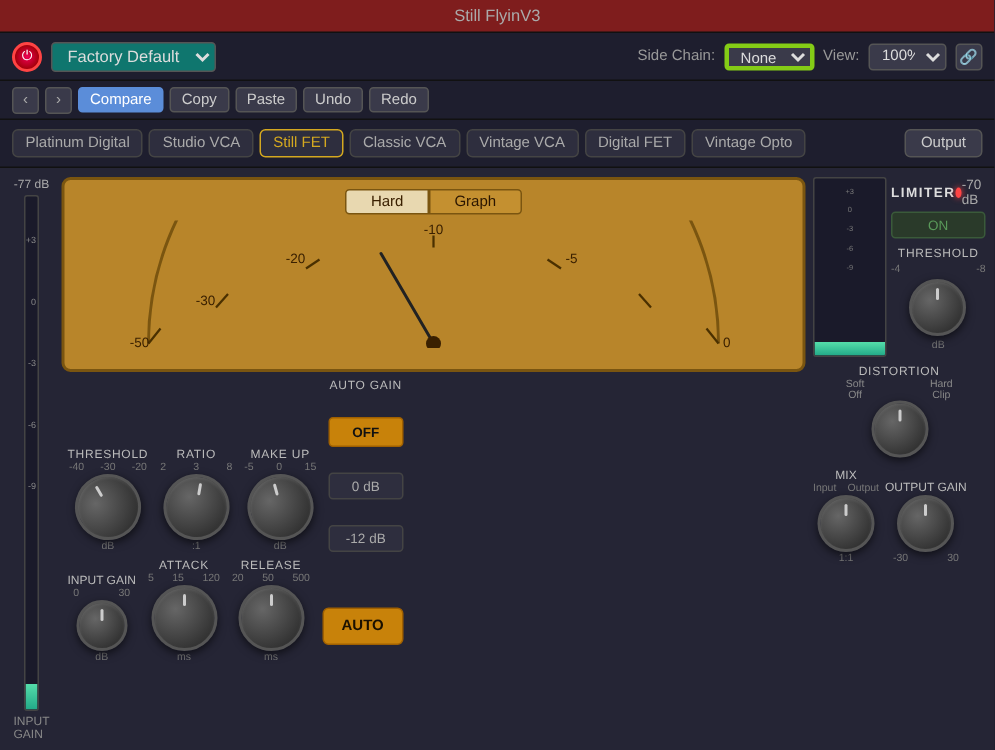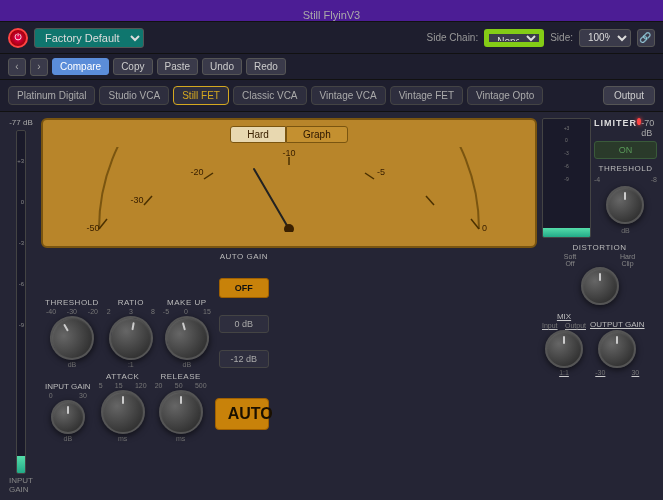--- a/index.html
+++ b/index.html
@@ -6,24 +6,24 @@
     body {
       width: 663px;
       height: 500px;
       background: #1a1a2e;
       font-family: -apple-system, BlinkMacSystemFont, 'Helvetica Neue', Arial, sans-serif;
       overflow: hidden;
       color: #ccc;
     }
 
     .title-bar {
-      background: #4c1d95;
+      background: #7f1d1d;
       height: 22px;
       display: flex;
-      align-items: flex-end;
+      align-items: center;
       justify-content: center;
       font-size: 11px;
       color: #aaa;
       border-bottom: 1px solid #111;
     }
 
     .plugin-window {
       width: 663px;
       height: 478px;
       background: #252535;
@@ -78,21 +78,21 @@
       display: flex;
       align-items: center;
       gap: 6px;
       font-size: 11px;
       color: #aaa;
     }
 
     .side-chain-label { font-size: 10px; color: #999; }
     .side-chain-dropdown {
       background: #3a3a4a;
-      border: 5px solid #84cc16;
+      border: 3px solid #84cc16;
       color: #ddd;
       font-size: 10px;
       padding: 1px 4px;
       border-radius: 3px;
       width: 60px;
       height: 18px;
     }
 
     .view-label { font-size: 10px; color: #999; }
     .view-dropdown {
@@ -227,21 +227,21 @@
       <div class="power-btn">⏻</div>
       <select class="preset-dropdown">
         <option>Factory Default</option>
       </select>
     </div>
     <div class="top-bar-right">
       <span class="side-chain-label">Side Chain:</span>
       <select class="side-chain-dropdown">
         <option>None</option>
       </select>
-      <span class="view-label">Side:</span>
+      <span class="view-label">View:</span>
       <select class="view-dropdown">
         <option>100%</option>
       </select>
       <div class="link-btn">🔗</div>
     </div>
   </div>
 
   <div class="nav-bar">
     <div class="nav-arrow">‹</div>
     <div class="nav-arrow">›</div>
@@ -251,21 +251,21 @@
     <button class="nav-btn">Undo</button>
     <button class="nav-btn">Redo</button>
   </div>
 
   <div class="preset-tabs">
     <button class="preset-tab">Platinum Digital</button>
     <button class="preset-tab">Studio VCA</button>
     <button class="preset-tab active">Still FET</button>
     <button class="preset-tab">Classic VCA</button>
     <button class="preset-tab">Vintage VCA</button>
-    <button class="preset-tab">Vintage FET</button>
+    <button class="preset-tab">Digital FET</button>
     <button class="preset-tab">Vintage Opto</button>
     <div class="preset-tab-spacer"></div>
     <button class="output-btn">Output</button>
   </div>
 
   <div style="display:flex; flex:1; padding:6px; gap:5px; background:#252535; overflow:hidden;">
 
     <div style="display:flex;flex-direction:column;align-items:center;width:30px;gap:2px;">
       <div style="font-size:8px;color:#aaa;text-align:center;line-height:1.2;">-77 dB</div>
       <div style="width:10px;flex:1;background:#1a1a2a;border:1px solid #444;border-radius:2px;position:relative;overflow:hidden;">
@@ -386,42 +386,42 @@
           <div style="display:flex;justify-content:space-between;width:52px;font-size:7px;color:#777;">
             <span>20</span>
             <span>50</span>
             <span>500</span>
           </div>
           <div class="knob" style="width:44px;height:44px;"></div>
           <div style="font-size:7px;color:#777;">ms</div>
         </div>
 
         <div style="display:flex;flex-direction:column;align-items:center;justify-content:flex-end;padding-bottom:12px;">
-          <button style="padding:6px 12px;background:#c8820a;border:1px solid #a06000;border-radius:4px;color:#1a1000;font-size:16px;font-weight:bold;cursor:pointer;width:54px;">AUTO</button>
+          <button style="padding:6px 12px;background:#c8820a;border:1px solid #a06000;border-radius:4px;color:#1a1000;font-size:10px;font-weight:bold;cursor:pointer;width:54px;">AUTO</button>
         </div>
       </div>
 
     </div>
 
     <div style="width:115px;display:flex;flex-direction:column;gap:3px;">
 
       <div style="display:flex;gap:3px;align-items:flex-start;">
 
         <div style="width:10px;flex:1;max-height:170px;min-height:120px;background:#1a1a2a;border:1px solid #444;border-radius:2px;position:relative;overflow:hidden;">
           <div style="position:absolute;bottom:0;width:100%;height:8%;background:linear-gradient(to top,#2a8,#5da);"></div>
           <div style="position:absolute;top:5%;left:0;font-size:5px;color:#777;width:100%;text-align:center;">+3</div>
           <div style="position:absolute;top:15%;left:0;font-size:5px;color:#777;width:100%;text-align:center;">0</div>
           <div style="position:absolute;top:26%;left:0;font-size:5px;color:#777;width:100%;text-align:center;">-3</div>
           <div style="position:absolute;top:37%;left:0;font-size:5px;color:#777;width:100%;text-align:center;">-6</div>
           <div style="position:absolute;top:48%;left:0;font-size:5px;color:#777;width:100%;text-align:center;">-9</div>
         </div>
 
         <div style="flex:1;display:flex;flex-direction:column;gap:3px;">
 
-          <div style="display:flex;justify-content:space-between;">
+          <div style="display:flex;align-items:center;justify-content:space-between;">
             <span style="font-size:9px;color:#ddd;font-weight:bold;letter-spacing:1px;">LIMITER</span>
             <div style="width:7px;height:7px;border-radius:50%;background:#f44;box-shadow:0 0 4px #f44;"></div>
             <span style="font-size:9px;color:#aaa;">-70 dB</span>
           </div>
           <button style="padding:3px;background:#2a3a2a;border:1px solid #3a5a3a;border-radius:3px;color:#5a9a5a;font-size:9px;cursor:pointer;width:100%;">ON</button>
 
           <div style="font-size:8px;color:#bbb;text-align:center;letter-spacing:0.5px;margin-top:2px;">THRESHOLD</div>
           <div style="display:flex;justify-content:space-between;font-size:7px;color:#777;">
             <span>-4</span>
             <span>-8</span>
@@ -437,21 +437,21 @@
           <span>Soft</span>
           <span>Hard</span>
         </div>
         <div style="display:flex;justify-content:space-around;font-size:7px;color:#888;">
           <span>Off</span>
           <span>Clip</span>
         </div>
         <div class="knob" style="width:38px;height:38px;margin:0 auto;"></div>
       </div>
 
-      <div style="display:flex;gap:4px;align-items:flex-end;margin-top:4px;text-decoration:underline;">
+      <div style="display:flex;gap:4px;align-items:flex-end;margin-top:4px;">
 
         <div style="display:flex;flex-direction:column;align-items:center;gap:1px;">
           <div style="font-size:8px;color:#bbb;">MIX</div>
           <div style="display:flex;justify-content:space-between;width:44px;font-size:7px;color:#777;">
             <span>Input</span>
             <span>Output</span>
           </div>
           <div class="knob" style="width:38px;height:38px;"></div>
           <div style="font-size:7px;color:#777;">1:1</div>
         </div>

